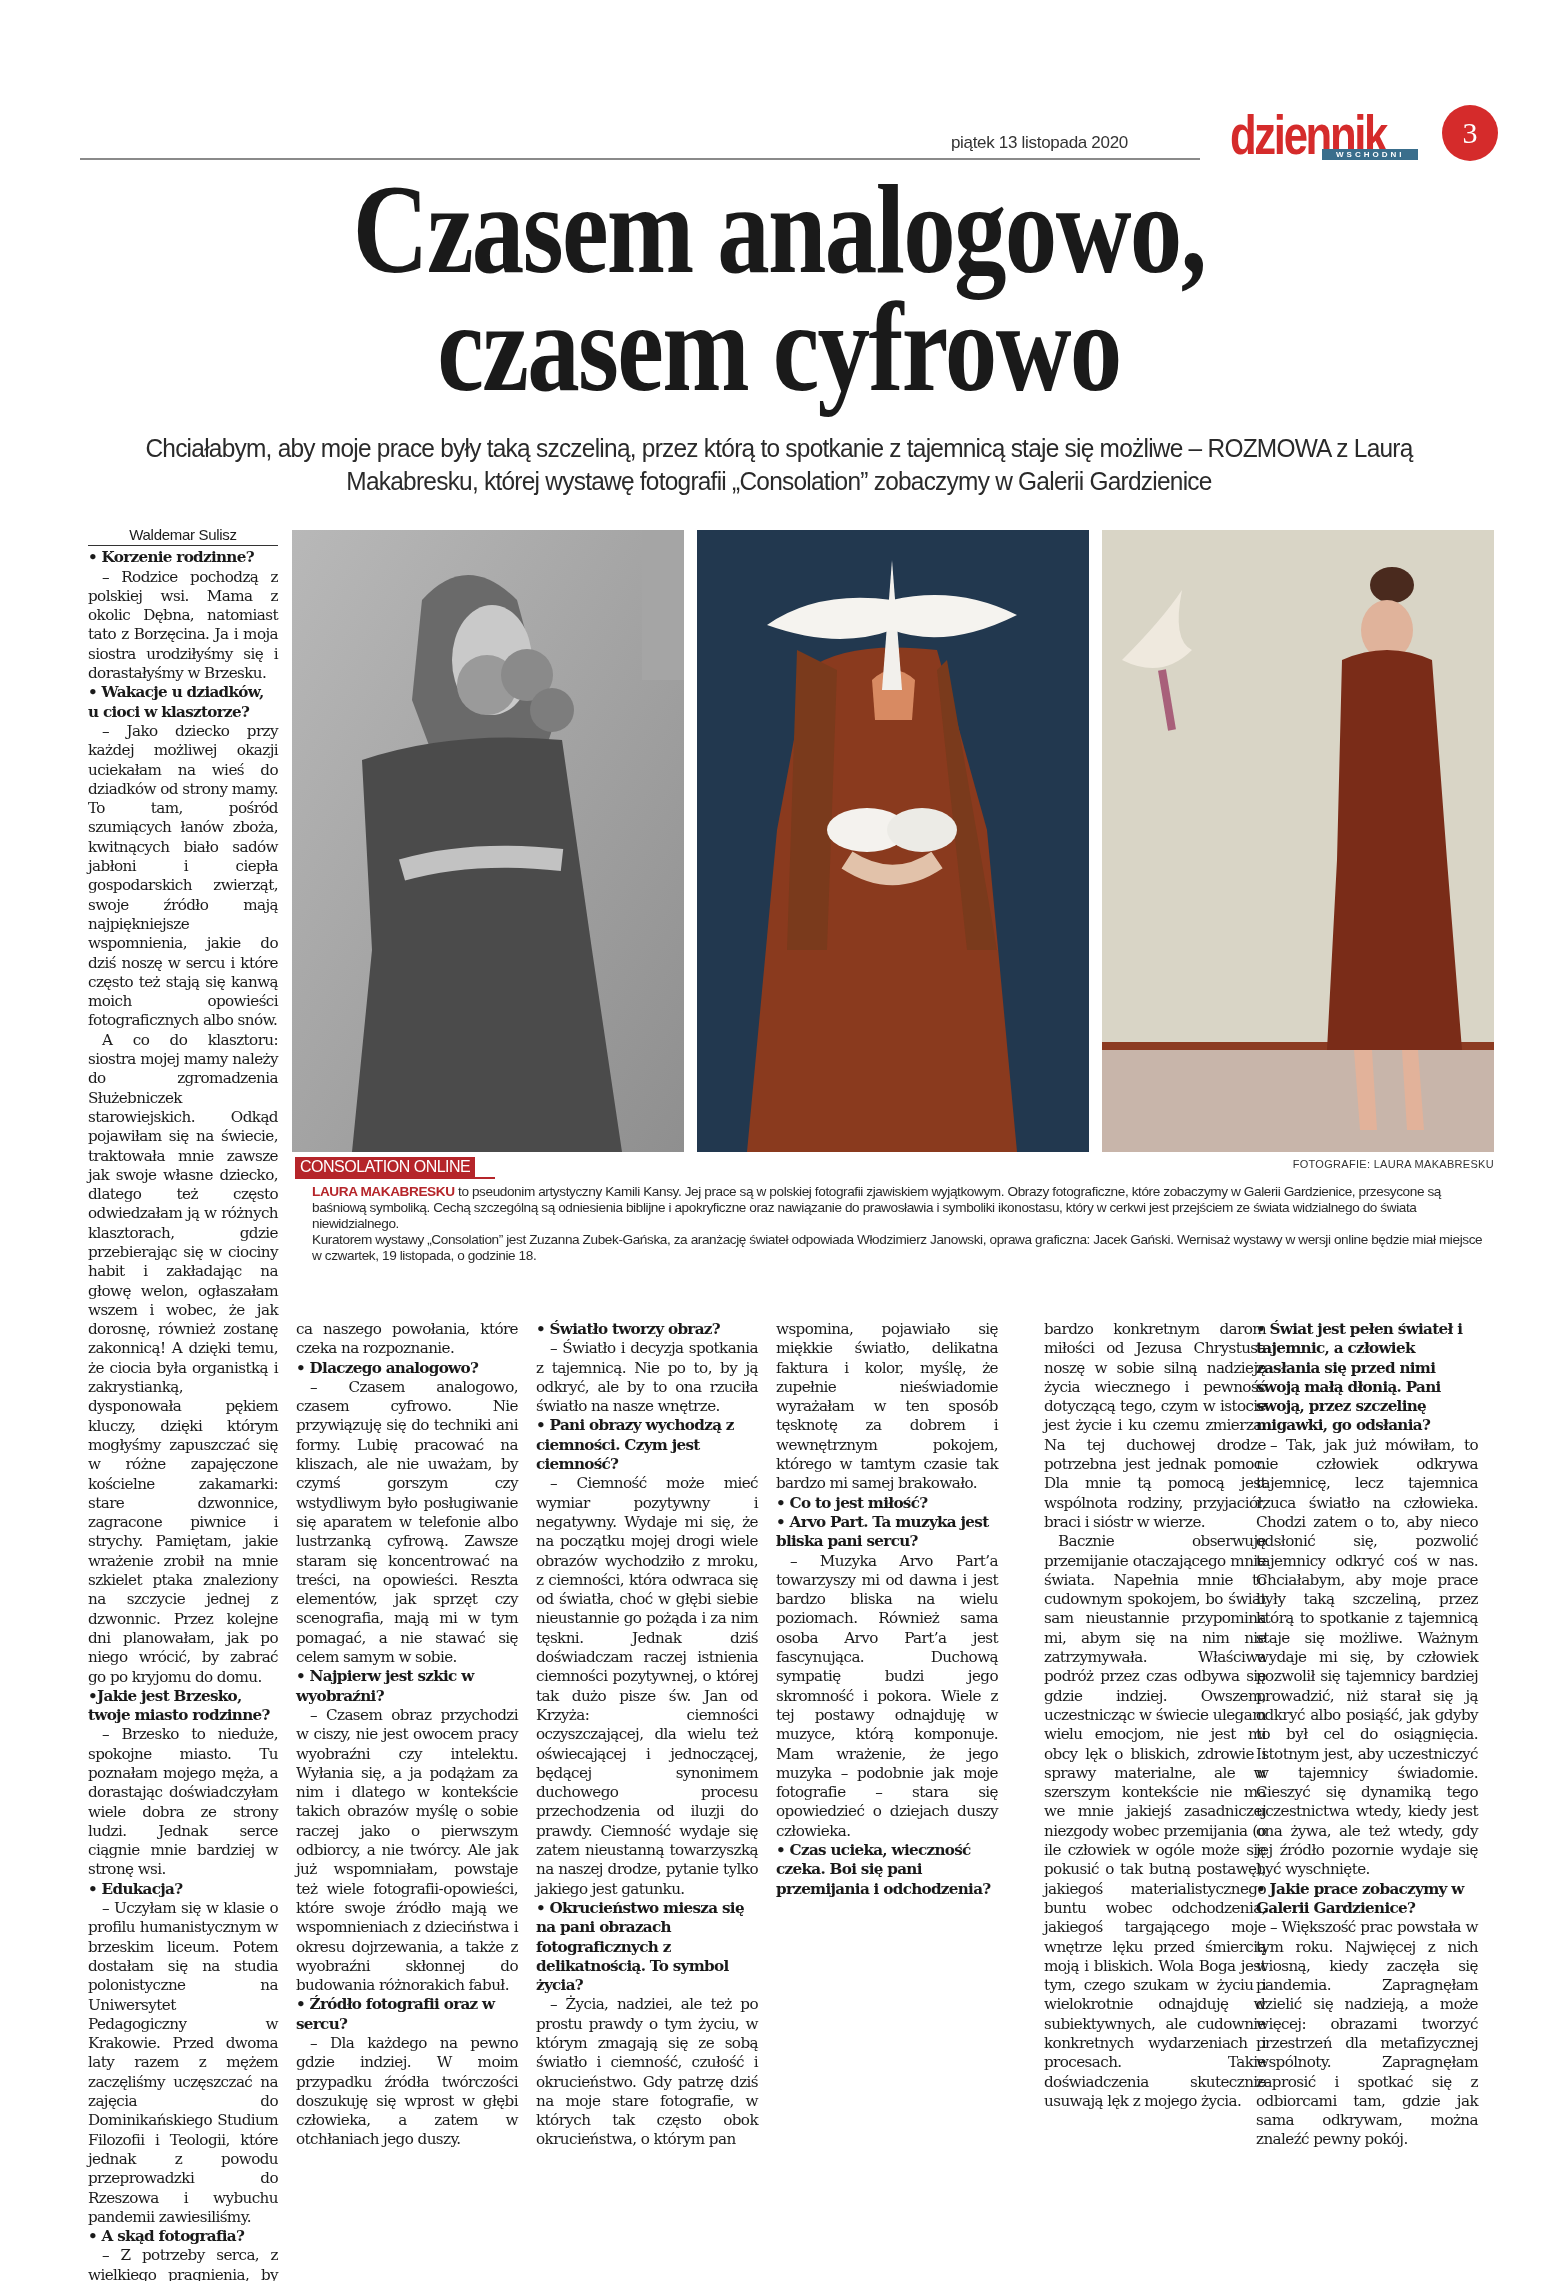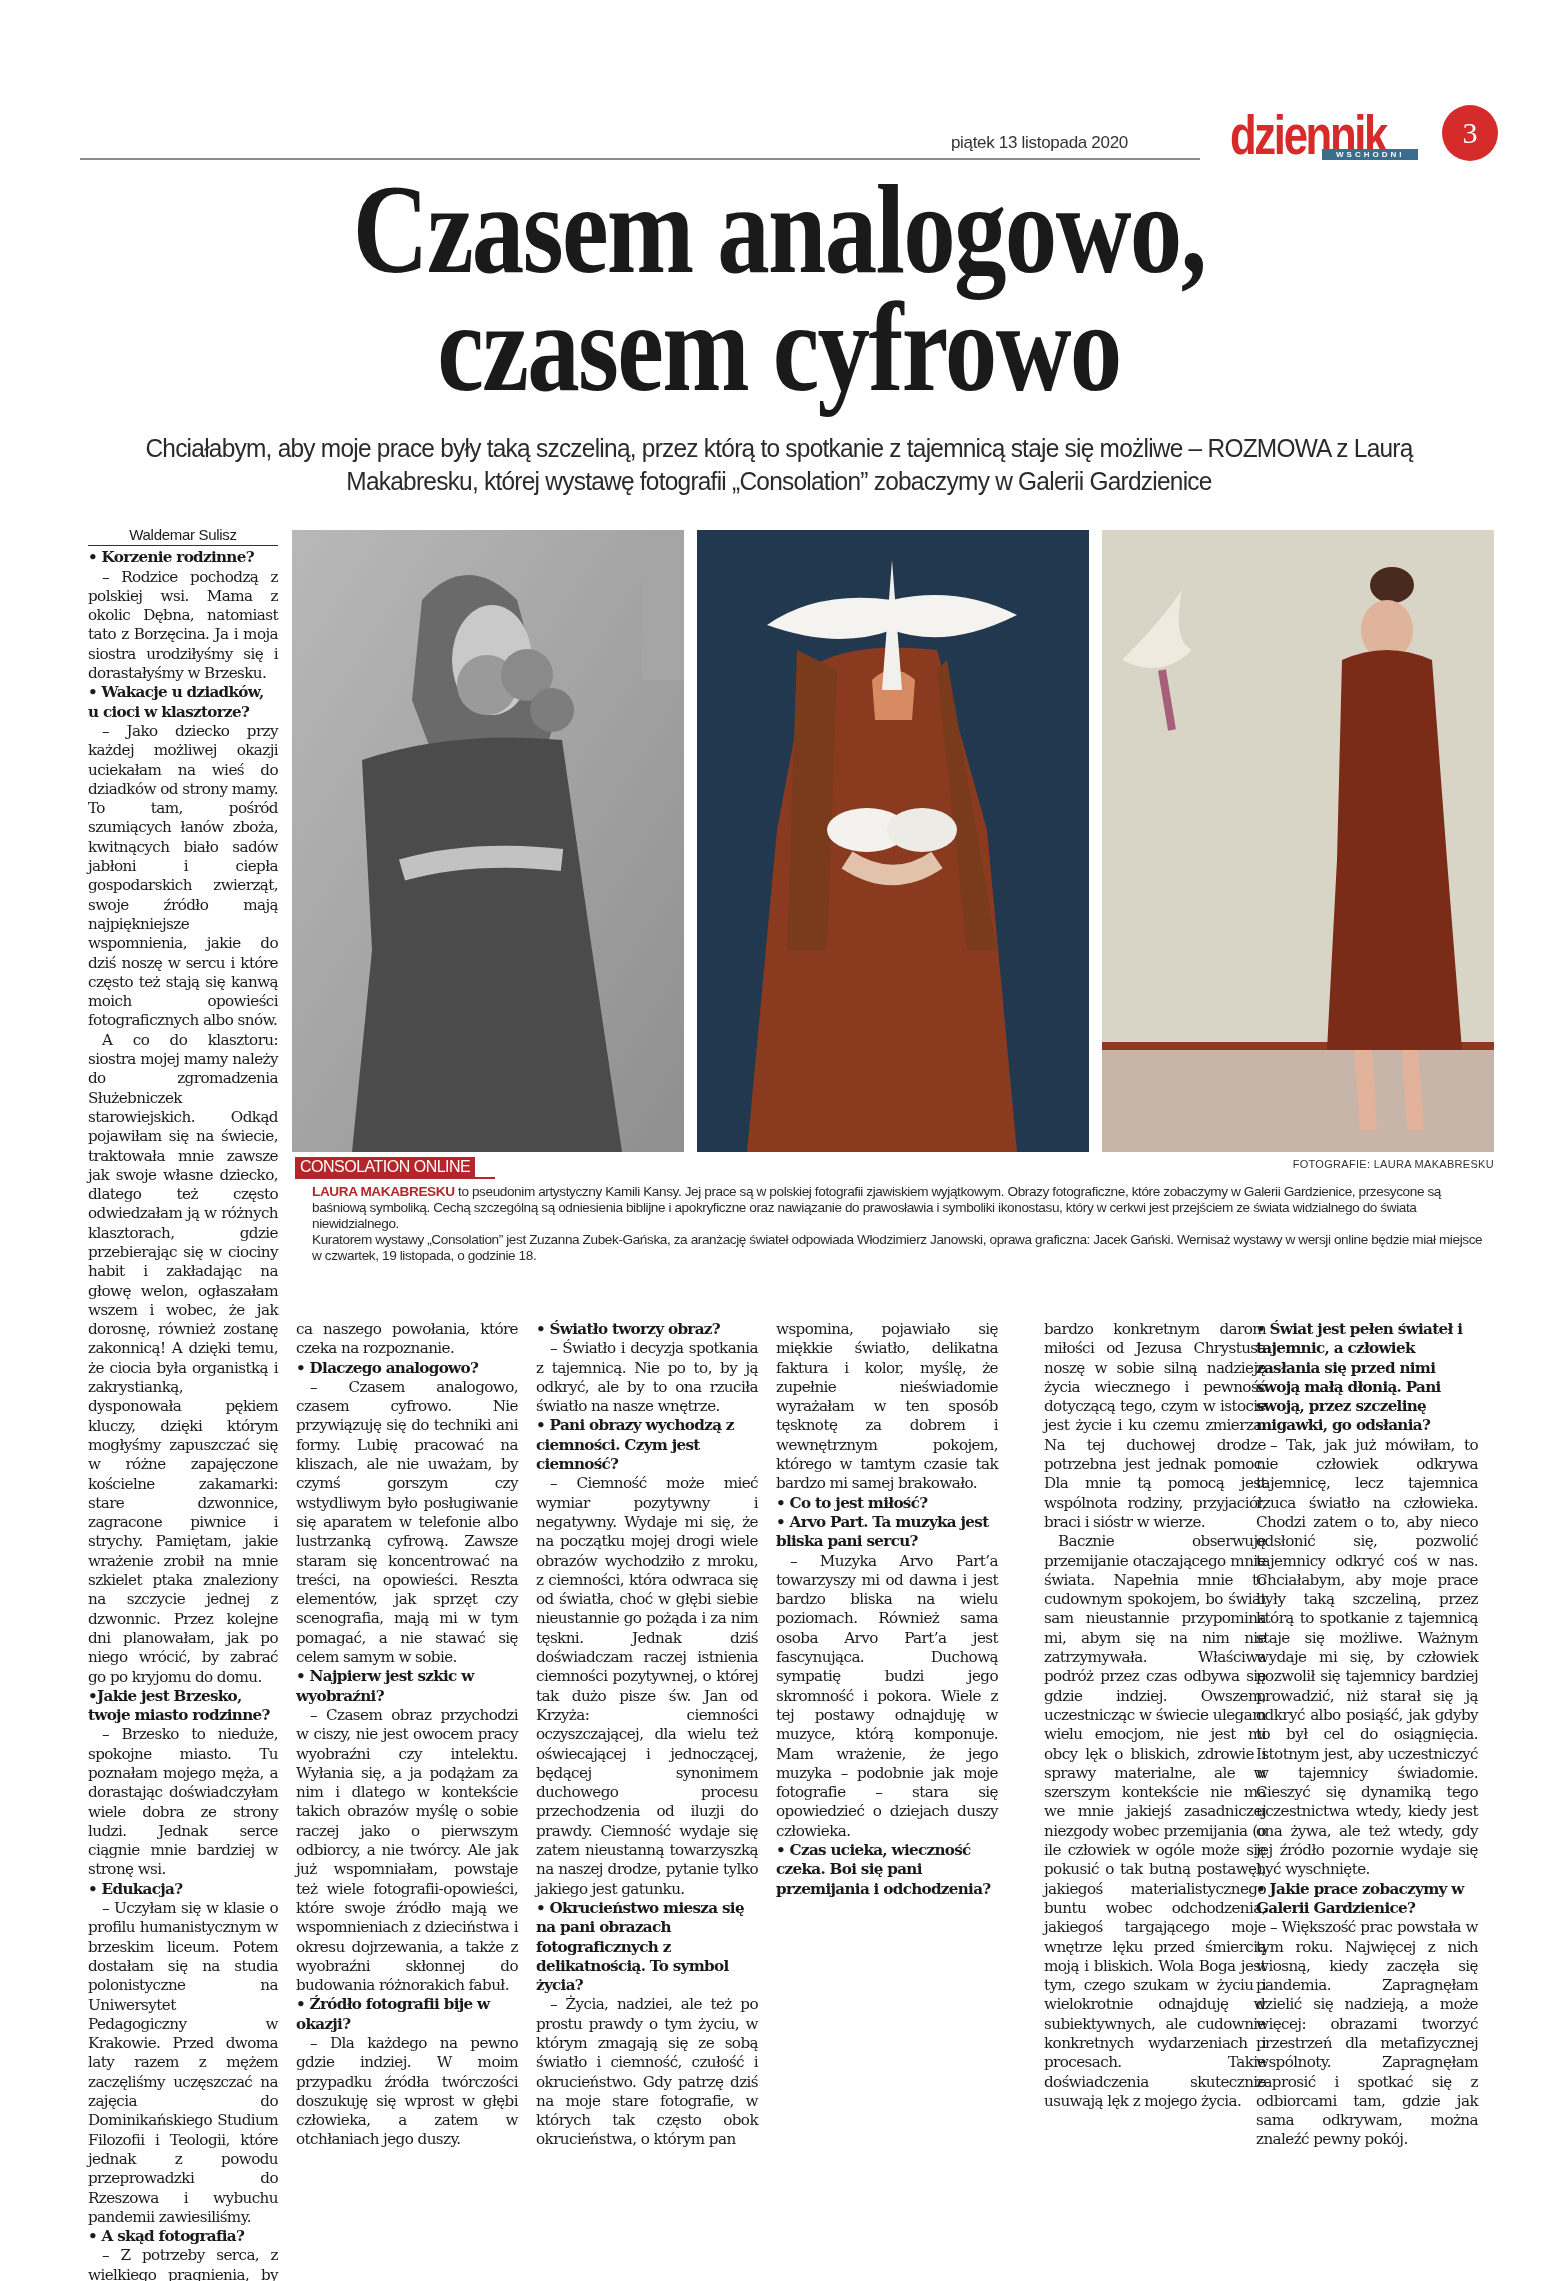--- a/index.html
+++ b/index.html
@@ -128,21 +128,21 @@
   <p><span class="box-name">LAURA MAKABRESKU</span><span> to pseudonim artystyczny Kamili Kansy. Jej prace są w polskiej fotografii zjawiskiem wyjątkowym. Obrazy fotograficzne, które zobaczymy w Galerii Gardzienice, przesycone są baśniową symboliką. Cechą szczególną są odniesienia biblijne i apokryficzne oraz nawiązanie do prawosławia i symboliki ikonostasu, który w cerkwi jest przejściem ze świata widzialnego do świata niewidzialnego.</span></p>
   <p>Kuratorem wystawy „Consolation” jest Zuzanna Zubek-Gańska, za aranżację świateł odpowiada Włodzimierz Janowski, oprawa graficzna: Jacek Gański. Wernisaż wystawy w wersji online będzie miał miejsce w czwartek, 19 listopada, o godzinie 18.</p>
 </div>
 
 <div class="col" style="left:296px; top:1320px; width:222px;">
     <p class="cont">ca naszego powołania, które czeka na rozpoznanie.</p>
     <p class="q">• Dlaczego analogowo?</p>
     <p class="a">– Czasem analogowo, czasem cyfrowo. Nie przywiązuję się do techniki ani formy. Lubię pracować na kliszach, ale nie uważam, by czymś gorszym czy wstydliwym było posługiwanie się aparatem w telefonie albo lustrzanką cyfrową. Zawsze staram się koncentrować na treści, na opowieści. Reszta elementów, jak sprzęt czy scenografia, mają mi w tym pomagać, a nie stawać się celem samym w sobie.</p>
     <p class="q">• Najpierw jest szkic w wyobraźni?</p>
     <p class="a">– Czasem obraz przychodzi w ciszy, nie jest owocem pracy wyobraźni czy intelektu. Wyłania się, a ja podążam za nim i dlatego w kontekście takich obrazów myślę o sobie raczej jako o pierwszym odbiorcy, a nie twórcy. Ale jak już wspomniałam, powstaje też wiele fotografii-opowieści, które swoje źródło mają we wspomnieniach z dzieciństwa i okresu dojrzewania, a także z wyobraźni skłonnej do budowania różnorakich fabuł.</p>
-    <p class="q">• Źródło fotografii bije w okazji?</p>
+    <p class="q">• Źródło fotografii oraz w sercu?</p>
     <p class="a">– Dla każdego na pewno gdzie indziej. W moim przypadku źródła twórczości doszukuję się wprost w głębi człowieka, a zatem w otchłaniach jego duszy.</p>
   </div>
 <div class="col" style="left:536px; top:1320px; width:222px;">
     <p class="q">• Światło tworzy obraz?</p>
     <p class="a">– Światło i decyzja spotkania z tajemnicą. Nie po to, by ją odkryć, ale by to ona rzuciła światło na nasze wnętrze.</p>
     <p class="q">• Pani obrazy wychodzą z ciemności. Czym jest ciemność?</p>
     <p class="a">– Ciemność może mieć wymiar pozytywny i negatywny. Wydaje mi się, że na początku mojej drogi wiele obrazów wychodziło z mroku, z ciemności, która odwraca się od światła, choć w głębi siebie nieustannie go pożąda i za nim tęskni. Jednak dziś doświadczam raczej istnienia ciemności pozytywnej, o której tak dużo pisze św. Jan od Krzyża: ciemności oczyszczającej, dla wielu też oświecającej i jednoczącej, będącej synonimem duchowego procesu przechodzenia od iluzji do prawdy. Ciemność wydaje się zatem nieustanną towarzyszką na naszej drodze, pytanie tylko jakiego jest gatunku.</p>
     <p class="q">• Okrucieństwo miesza się na pani obrazach fotograficznych z delikatnością. To symbol życia?</p>
     <p class="a">– Życia, nadziei, ale też po prostu prawdy o tym życiu, w którym zmagają się ze sobą światło i ciemność, czułość i okrucieństwo. Gdy patrzę dziś na moje stare fotografie, w których tak często obok okrucieństwa, o którym pan</p>
   </div>

